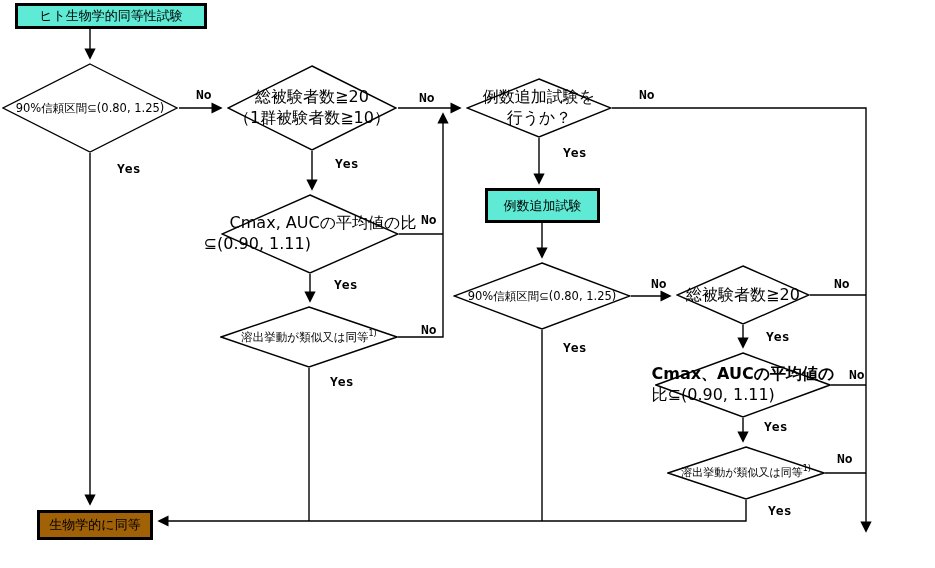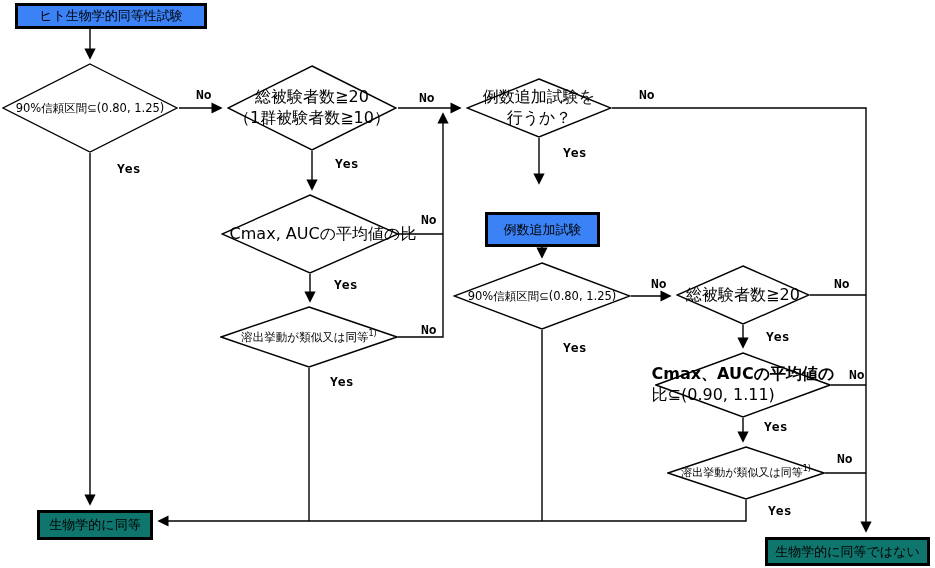--- a/index.html
+++ b/index.html
@@ -12,25 +12,25 @@
   .node{position:absolute;}
   .node svg{position:absolute;left:0;top:0;width:100%;height:100%;}
   .node svg polygon{fill:#ffffff;stroke:#000;stroke-width:1.4;}
   .node-text{
     position:absolute;inset:0;display:flex;flex-direction:column;
     align-items:center;justify-content:center;text-align:center;
     font-size:16px;line-height:1.3;white-space:nowrap;
   }
   .lines-left{display:inline-block;text-align:left;}
   .proc-box{
-    position:absolute;border:3px solid #000;background:#3b82f6;
+    position:absolute;border:3px solid #000;background:#5eead4;
     display:flex;align-items:center;justify-content:center;
     font-size:13px;white-space:nowrap;box-sizing:border-box;
   }
-  .result-box{background:#0f766e;}
+  .result-box{background:#a16207;}
   .edge-label{
     position:absolute;font-family:"DejaVu Sans Mono",monospace;
     font-weight:bold;font-size:13px;line-height:1;white-space:nowrap;padding-left:16px;
   }
   sup.fnote{font-size:8px;vertical-align:super;line-height:0;}
 </style>
 </head>
 <body>
 
 <div class="canvas">
@@ -84,20 +84,21 @@
     </div>
   </div>
 
   <div class="node" style="left:221px;top:194px;width:178px;height:80px;">
     <svg viewBox="0 0 178 80" preserveAspectRatio="none">
       <polygon points="89,1 177,40 89,79 1,40"></polygon>
       </svg>
     <div class="node-text">
       <span class="lines-left">
         <span style="display:block;margin-left:26px;">Cmax, AUCの平均値の比</span>
+        <span style="display:block;">⊆(0.90, 1.11)</span>
       </span>
     </div>
   </div>
 
   <div class="node" style="left:220px;top:306px;width:178px;height:62px;">
     <svg viewBox="0 0 178 62" preserveAspectRatio="none">
       <polygon points="89,1 177,31 89,61 1,31"></polygon>
       </svg>
     <div class="node-text" style="font-size:11.5px;">
       <span><span>溶出挙動が類似又は同等</span><sup class="fnote">1)</sup></span>
@@ -107,21 +108,21 @@
   <div class="node" style="left:466px;top:78px;width:146px;height:60px;">
     <svg viewBox="0 0 146 60" preserveAspectRatio="none">
       <polygon points="73,1 145,30 73,59 1,30"></polygon>
       </svg>
     <div class="node-text">
       <span>例数追加試験を</span>
       <span>行うか？</span>
     </div>
   </div>
 
-  <div class="proc-box" style="left:485px;top:188px;width:115px;height:35px;margin-top:24px;">
+  <div class="proc-box" style="left:485px;top:188px;width:115px;height:35px;">
     <span>例数追加試験</span>
   </div>
 
   <div class="node" style="left:453px;top:262px;width:178px;height:68px;">
     <svg viewBox="0 0 178 68" preserveAspectRatio="none">
       <polygon points="89,1 177,34 89,67 1,34"></polygon>
       </svg>
     <div class="node-text" style="font-size:11.5px;">90%信頼区間⊆(0.80, 1.25)</div>
   </div>
 
@@ -150,23 +151,20 @@
       </svg>
     <div class="node-text" style="font-size:11px;">
       <span><span>溶出挙動が類似又は同等</span><sup class="fnote">1)</sup></span>
     </div>
   </div>
 
   <div class="proc-box result-box" style="left:37px;top:510px;width:116px;height:30px;">
     <span>生物学的に同等</span>
   </div>
 
-  <div class="proc-box result-box" style="left:765px;top:537px;width:165px;height:29px;">
-    <span>生物学的に同等ではない</span>
-  </div>
 
   <div class="edge-label" style="left:180px;top:88px;">No</div>
   <div class="edge-label" style="left:101px;top:162px;">Yes</div>
   <div class="edge-label" style="left:403px;top:91px;">No</div>
   <div class="edge-label" style="left:319px;top:157px;">Yes</div>
   <div class="edge-label" style="left:405px;top:213px;">No</div>
   <div class="edge-label" style="left:318px;top:278px;">Yes</div>
   <div class="edge-label" style="left:405px;top:323px;">No</div>
   <div class="edge-label" style="left:314px;top:375px;">Yes</div>
   <div class="edge-label" style="left:623px;top:88px;">No</div>

